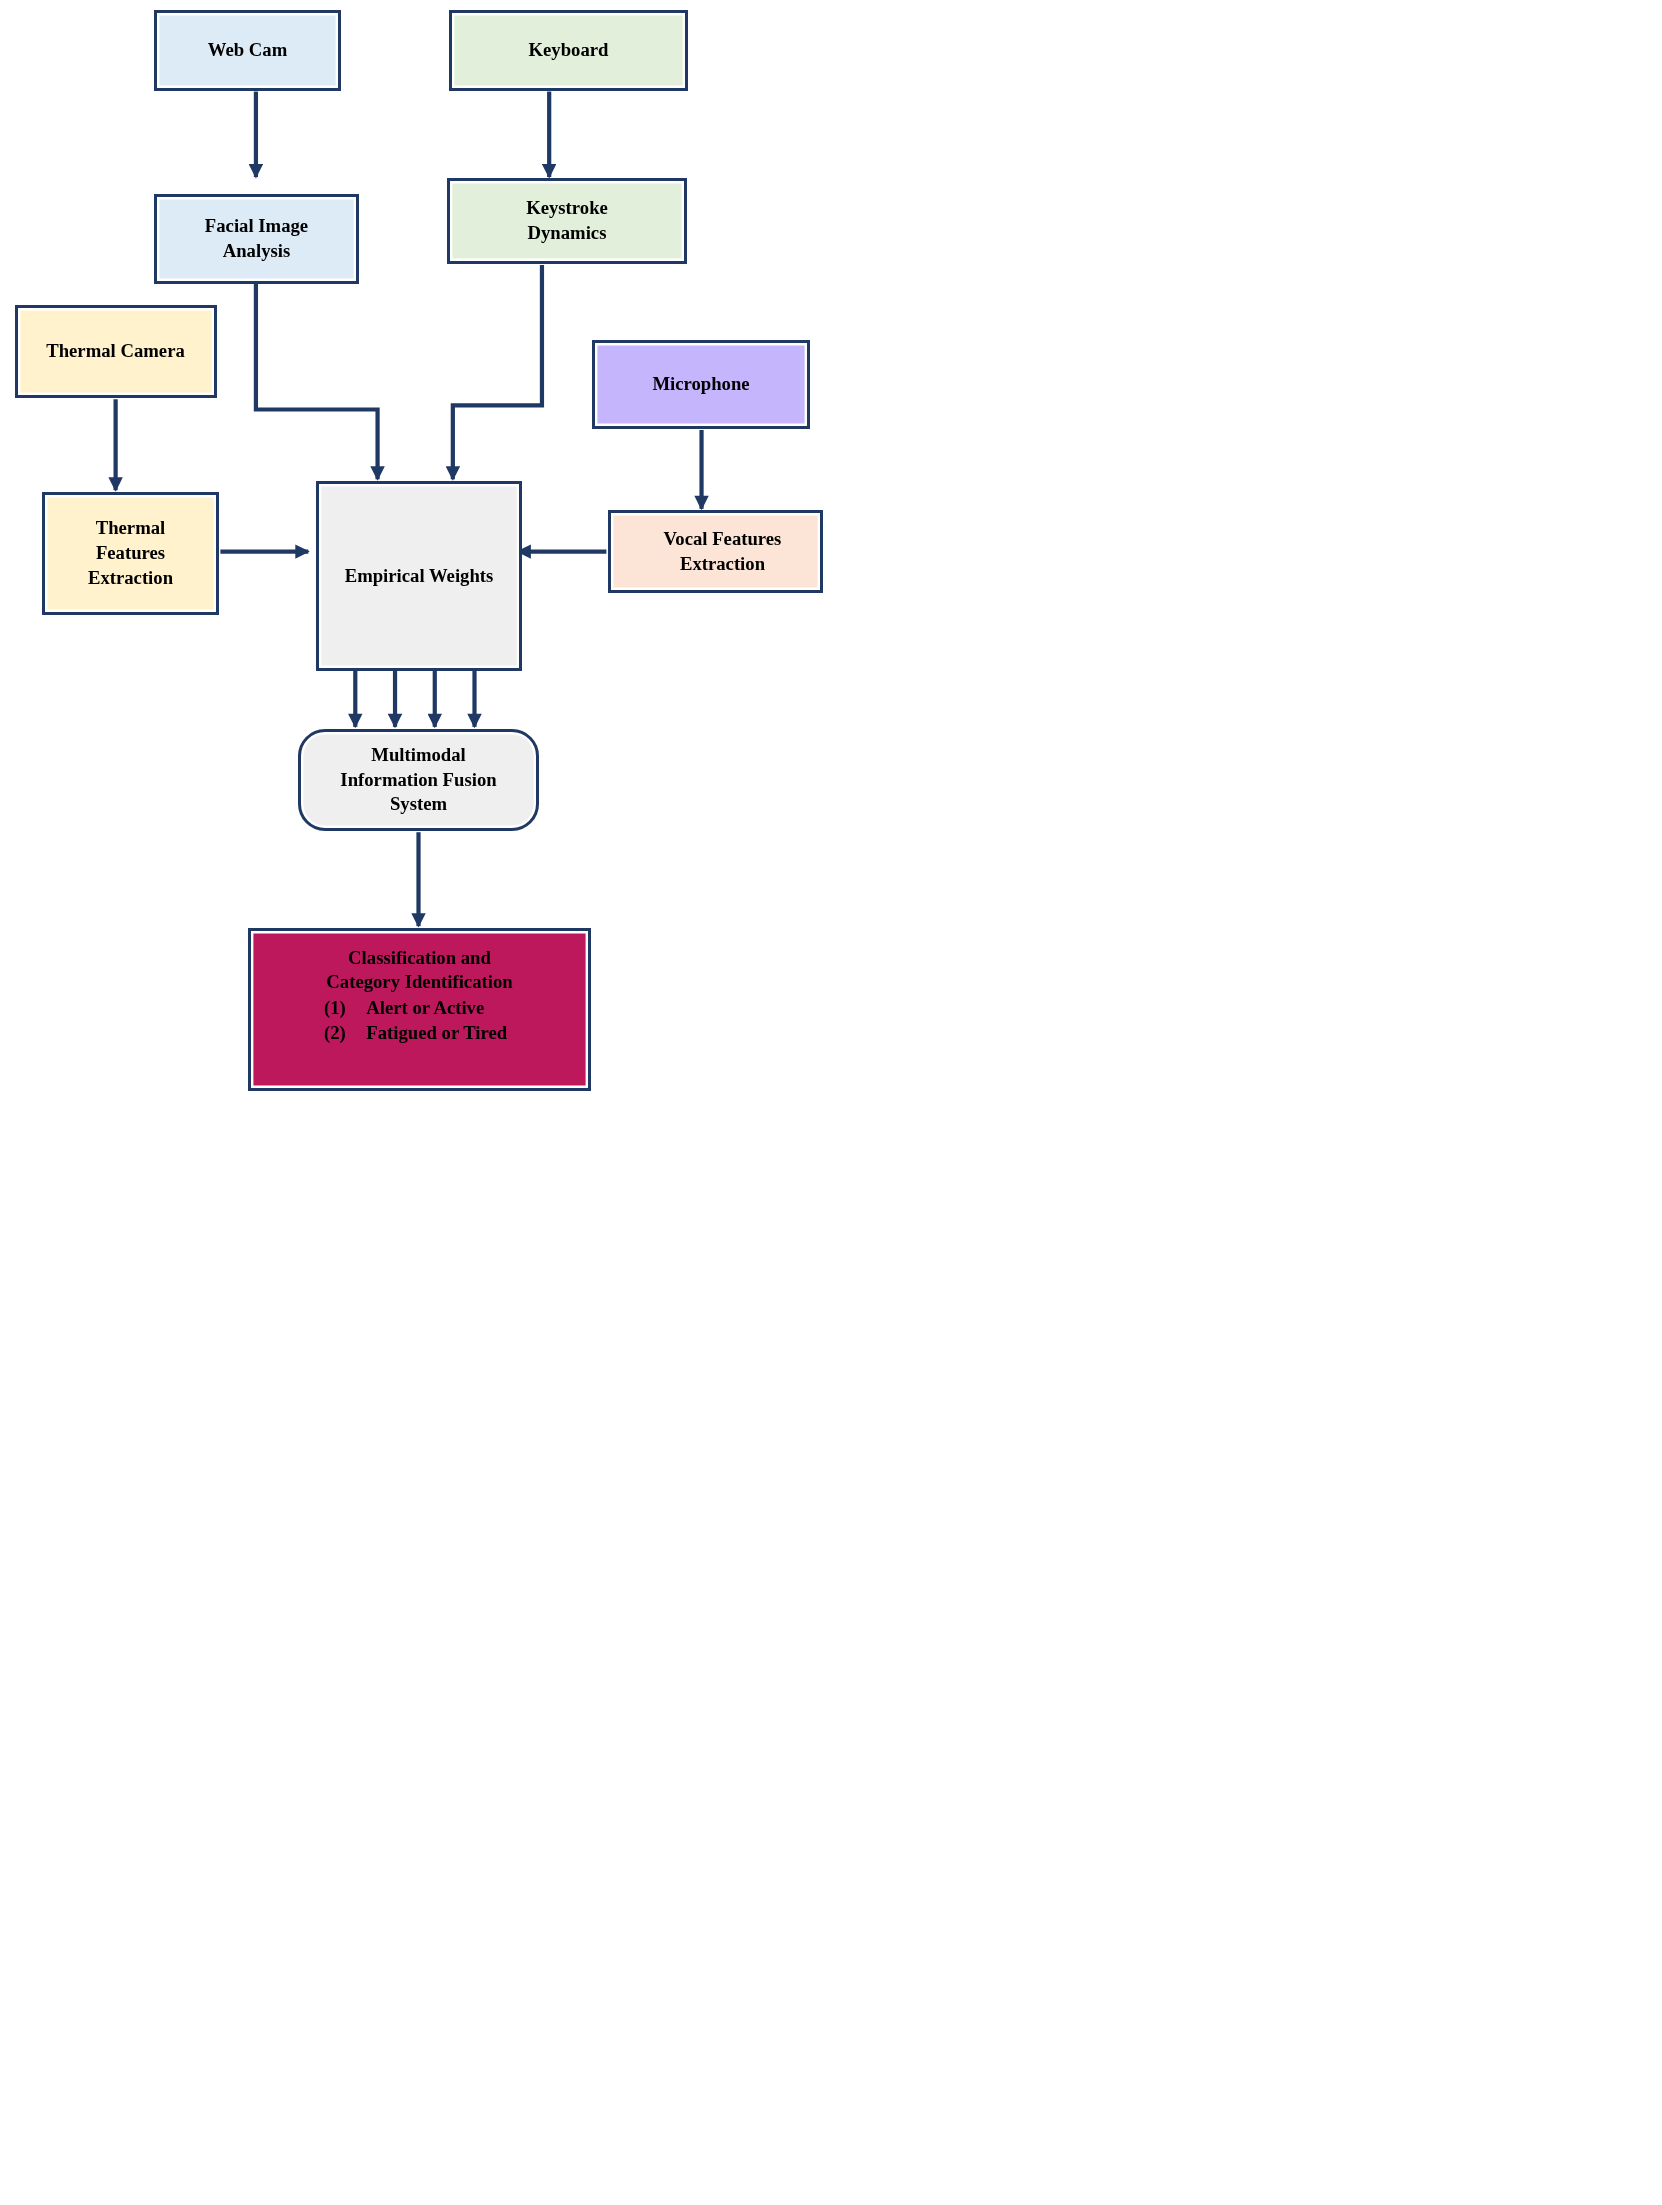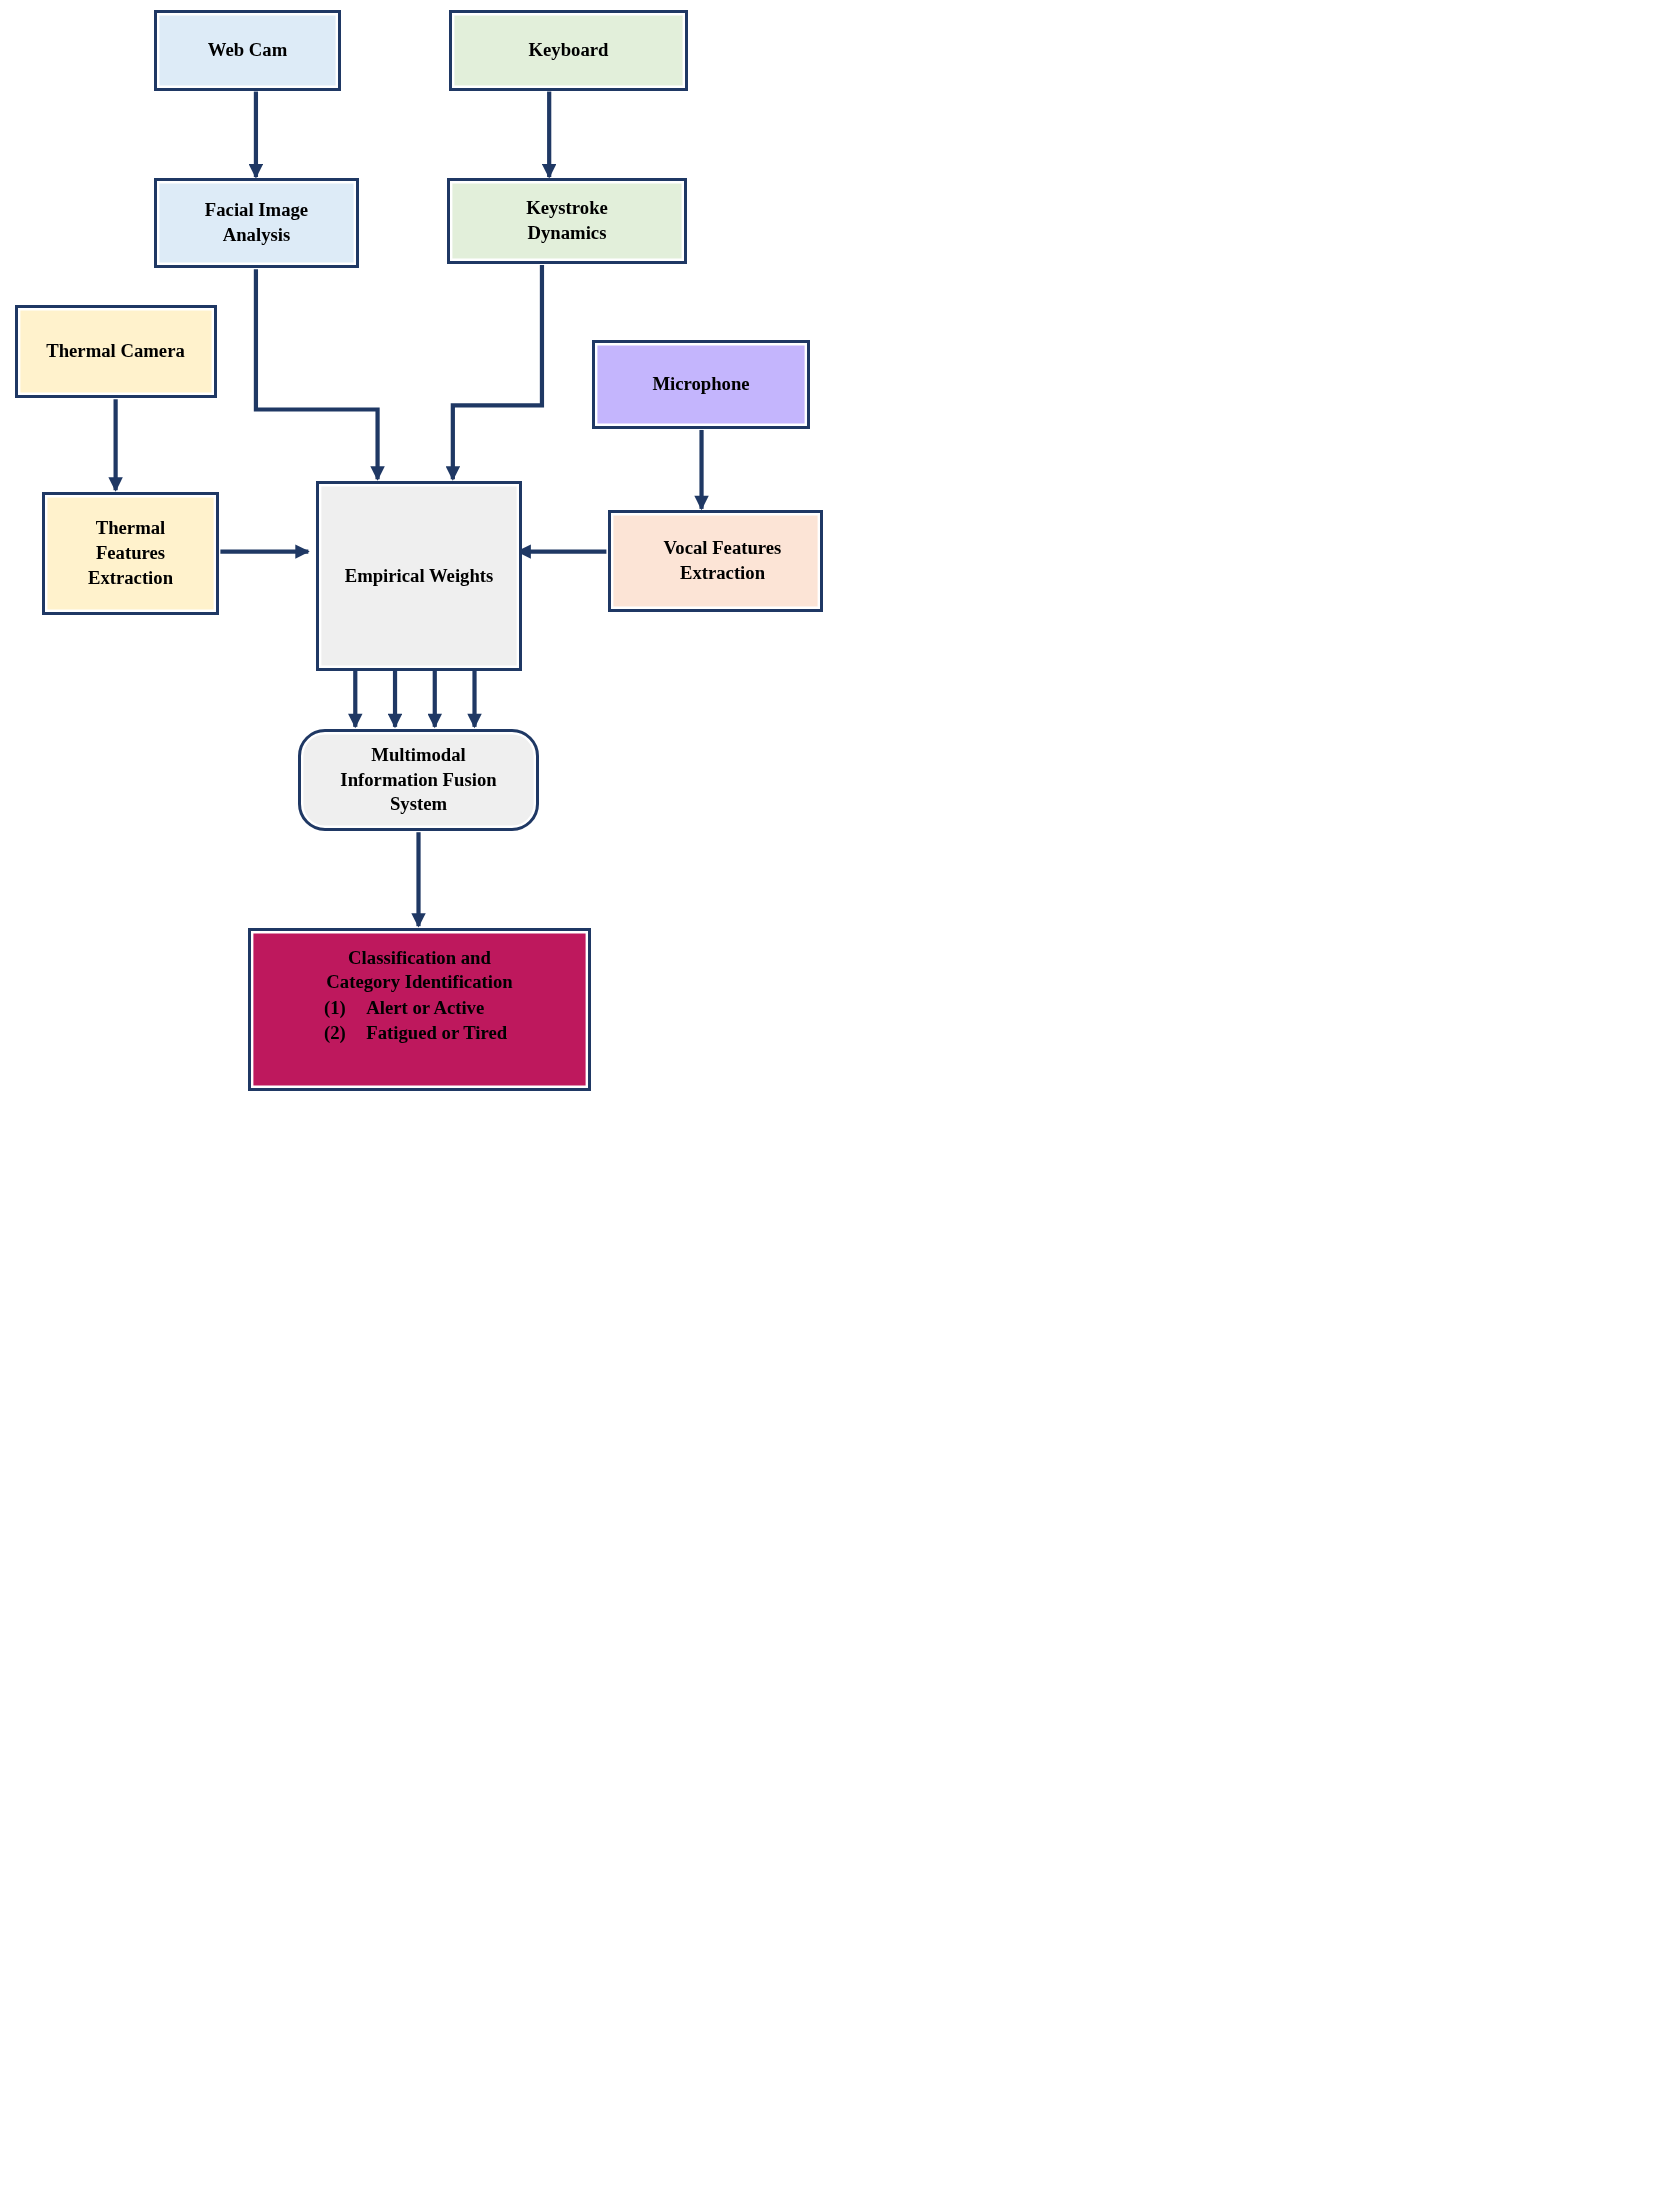--- a/index.html
+++ b/index.html
@@ -41,21 +41,21 @@
   }
   .node-label { white-space: pre-line; padding: 0 6px; }
   .node-webcam        { left: 154px;  top: 9.6px;   width: 187px; height: 81px; }
   .node-keyboard      { left: 449px;  top: 9.6px;   width: 239px; height: 81px; }
   .node-facial        { left: 154px;  top: 178px;  width: 205px; height: 90px; }
   .node-keystroke     { left: 447px;  top: 178px;  width: 240px; height: 86px; }
   .node-thermalcam    { left: 14.5px;   top: 305px;  width: 202px; height: 93px; }
   .node-microphone    { left: 592px;  top: 340px;  width: 218px; height: 89px; }
   .node-thermalfeat   { left: 42px;   top: 492px;  width: 177px; height: 123px; }
   .node-empirical     { left: 316px;  top: 481px;  width: 206px; height: 190px; }
-  .node-vocal         { left: 608px; top: 510px;  width: 215px; height: 102px; padding-left: 14px; }
+  .node-vocal         { left: 608px; top: 510px;  width: 215px; height: 83px; padding-left: 14px; }
   .node-fusion        { left: 298px;  top: 729px; width: 241px; height: 102px; }
   .node-classification {
     left: 248px; top: 928px; width: 343px; height: 163px;
     flex-direction: column;
     align-items: stretch;
     justify-content: flex-start;
     padding: 14.5px 18px 0 18px;
   }
   .class-title { text-align: center; white-space: pre-line; }
   .class-items { margin-top: 1.2px; padding-left: 55px; }
@@ -88,21 +88,21 @@
   </svg>
 
   <div class="node node-keyboard" style="background: rgb(226, 239, 218);">
     <div class="node-label">Keyboard</div>
   </div>
 
   <div class="node node-webcam" style="background: rgb(221, 235, 247);">
     <div class="node-label">Web Cam</div>
   </div>
 
-  <div class="node node-facial" style="background: rgb(221, 235, 247);">
+  <div class="node node-facial" style="background: rgb(221, 235, 247); margin-top: 16px;">
     <div class="node-label">Facial Image
 Analysis</div>
   </div>
 
   <div class="node node-keystroke" style="background: rgb(226, 239, 218);">
     <div class="node-label">Keystroke
 Dynamics</div>
   </div>
 
   <div class="node node-thermalcam" style="background: rgb(255, 242, 204); font-family: Liberation Serif, serif;">

